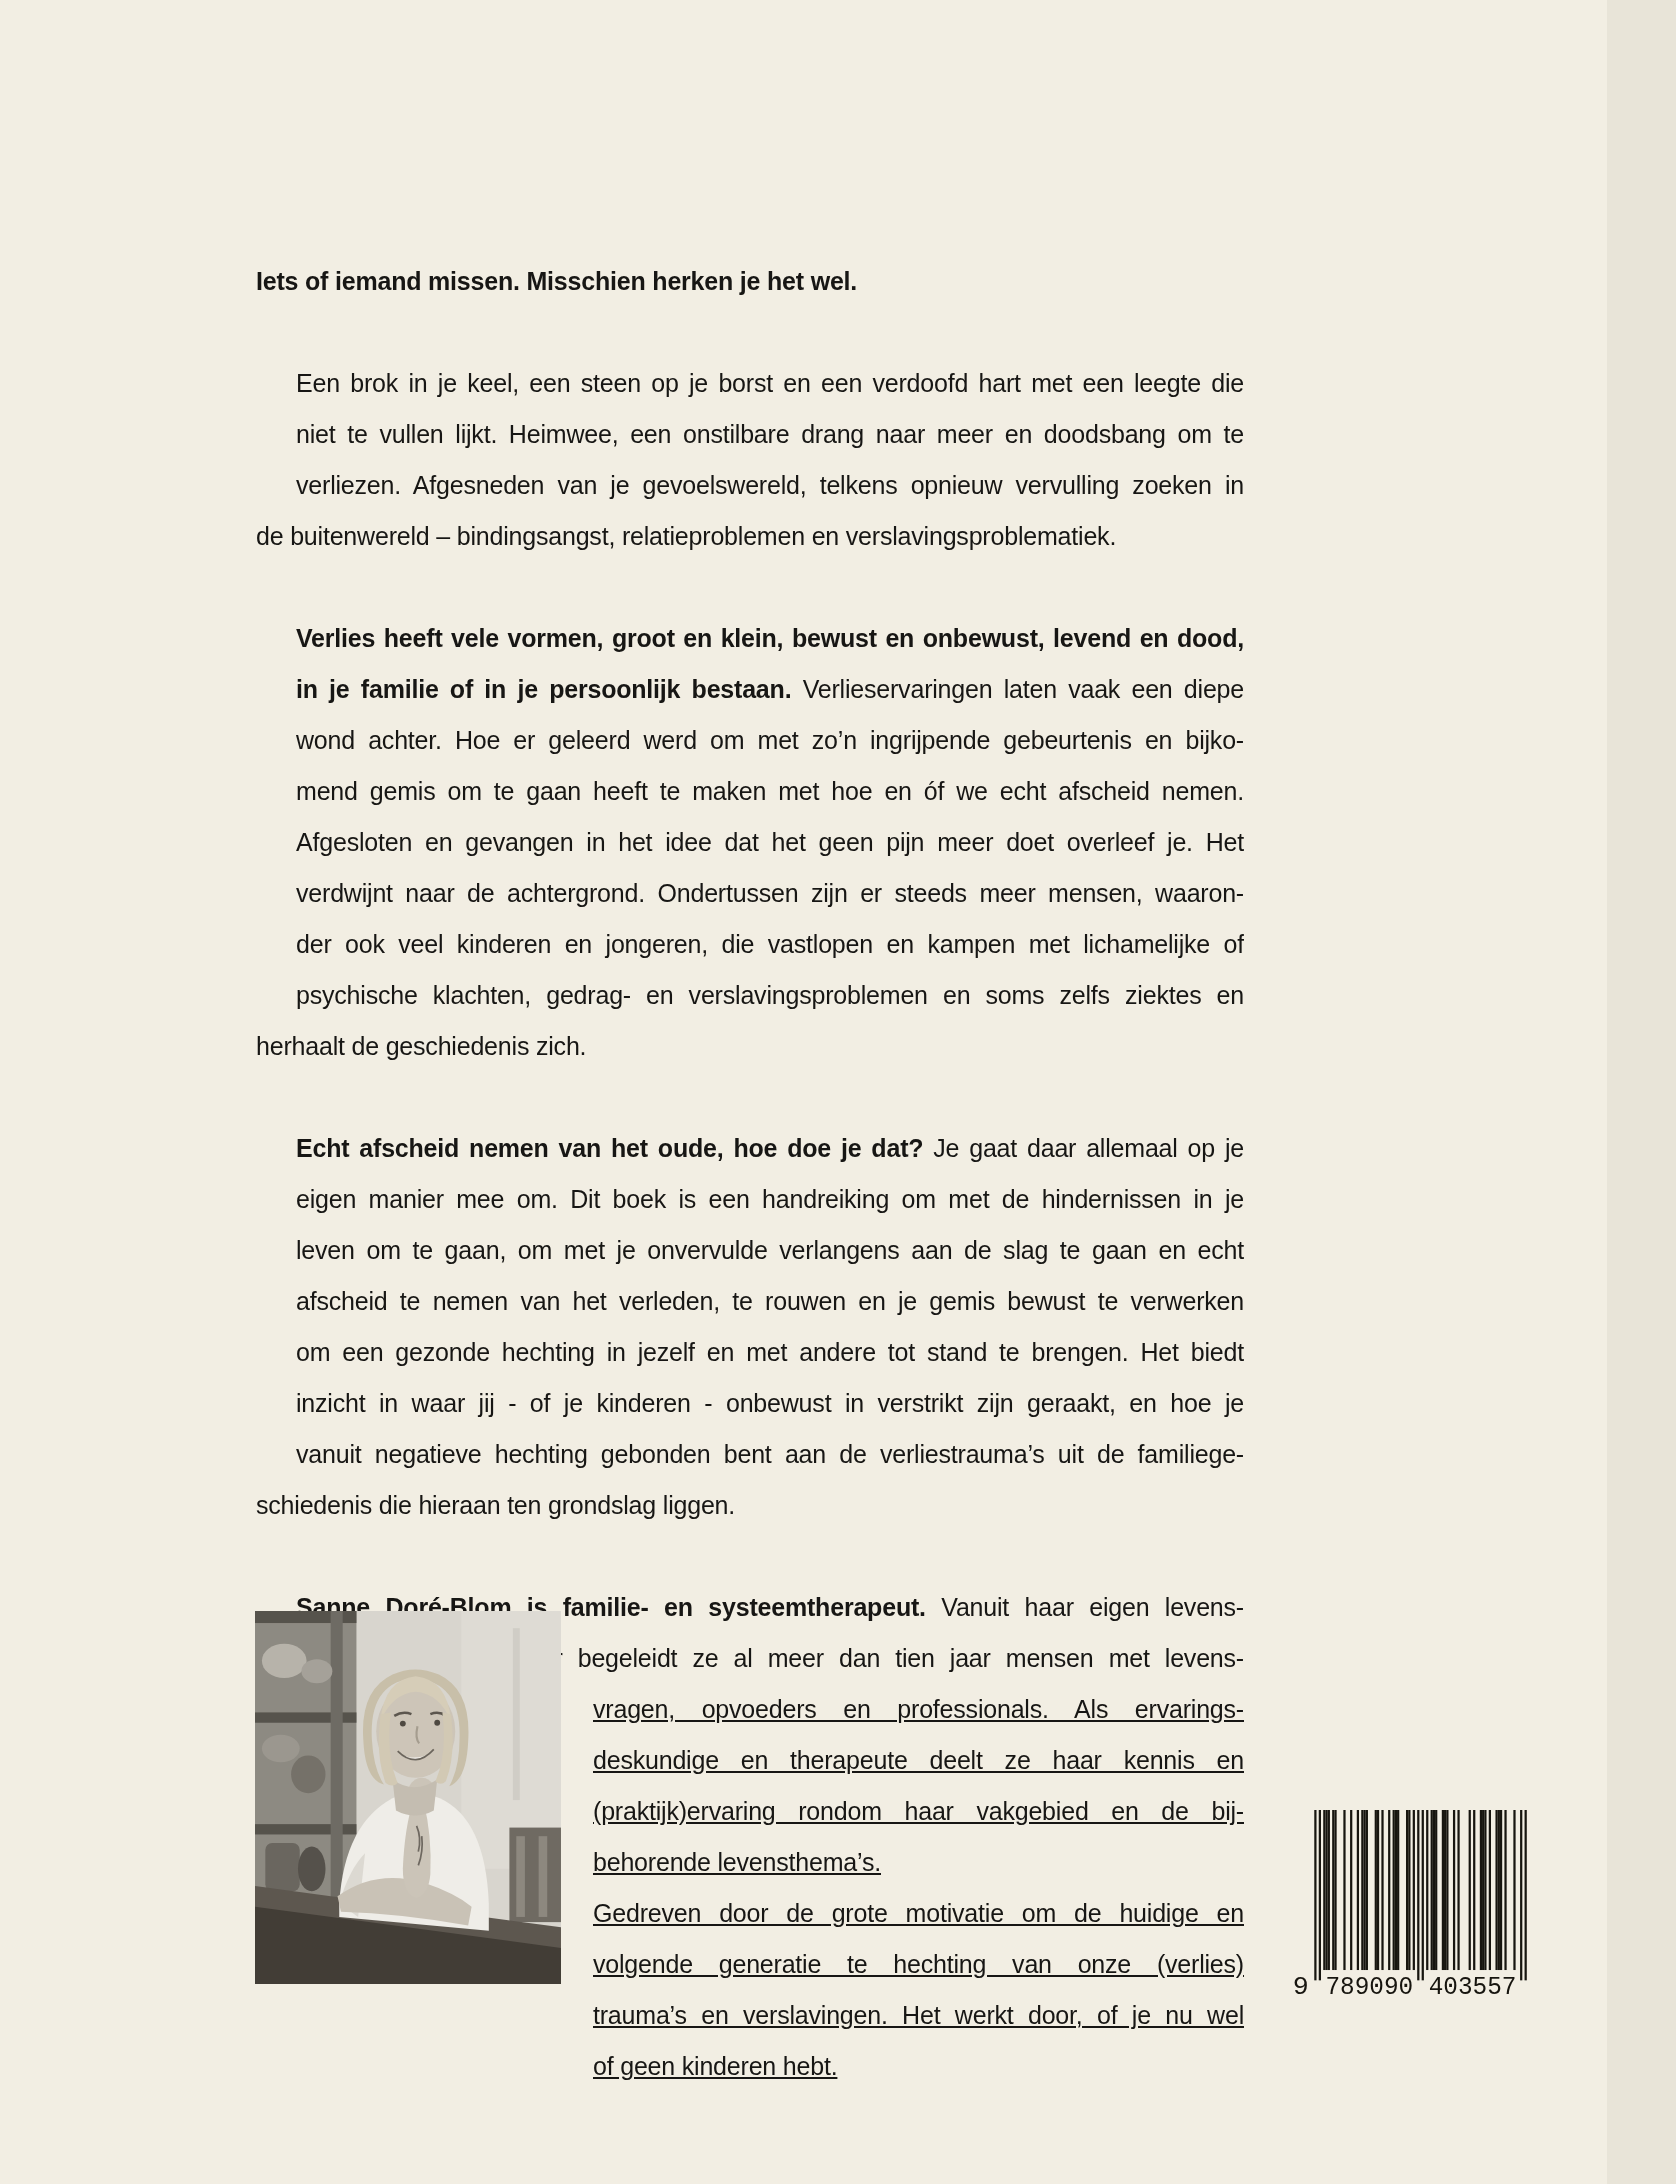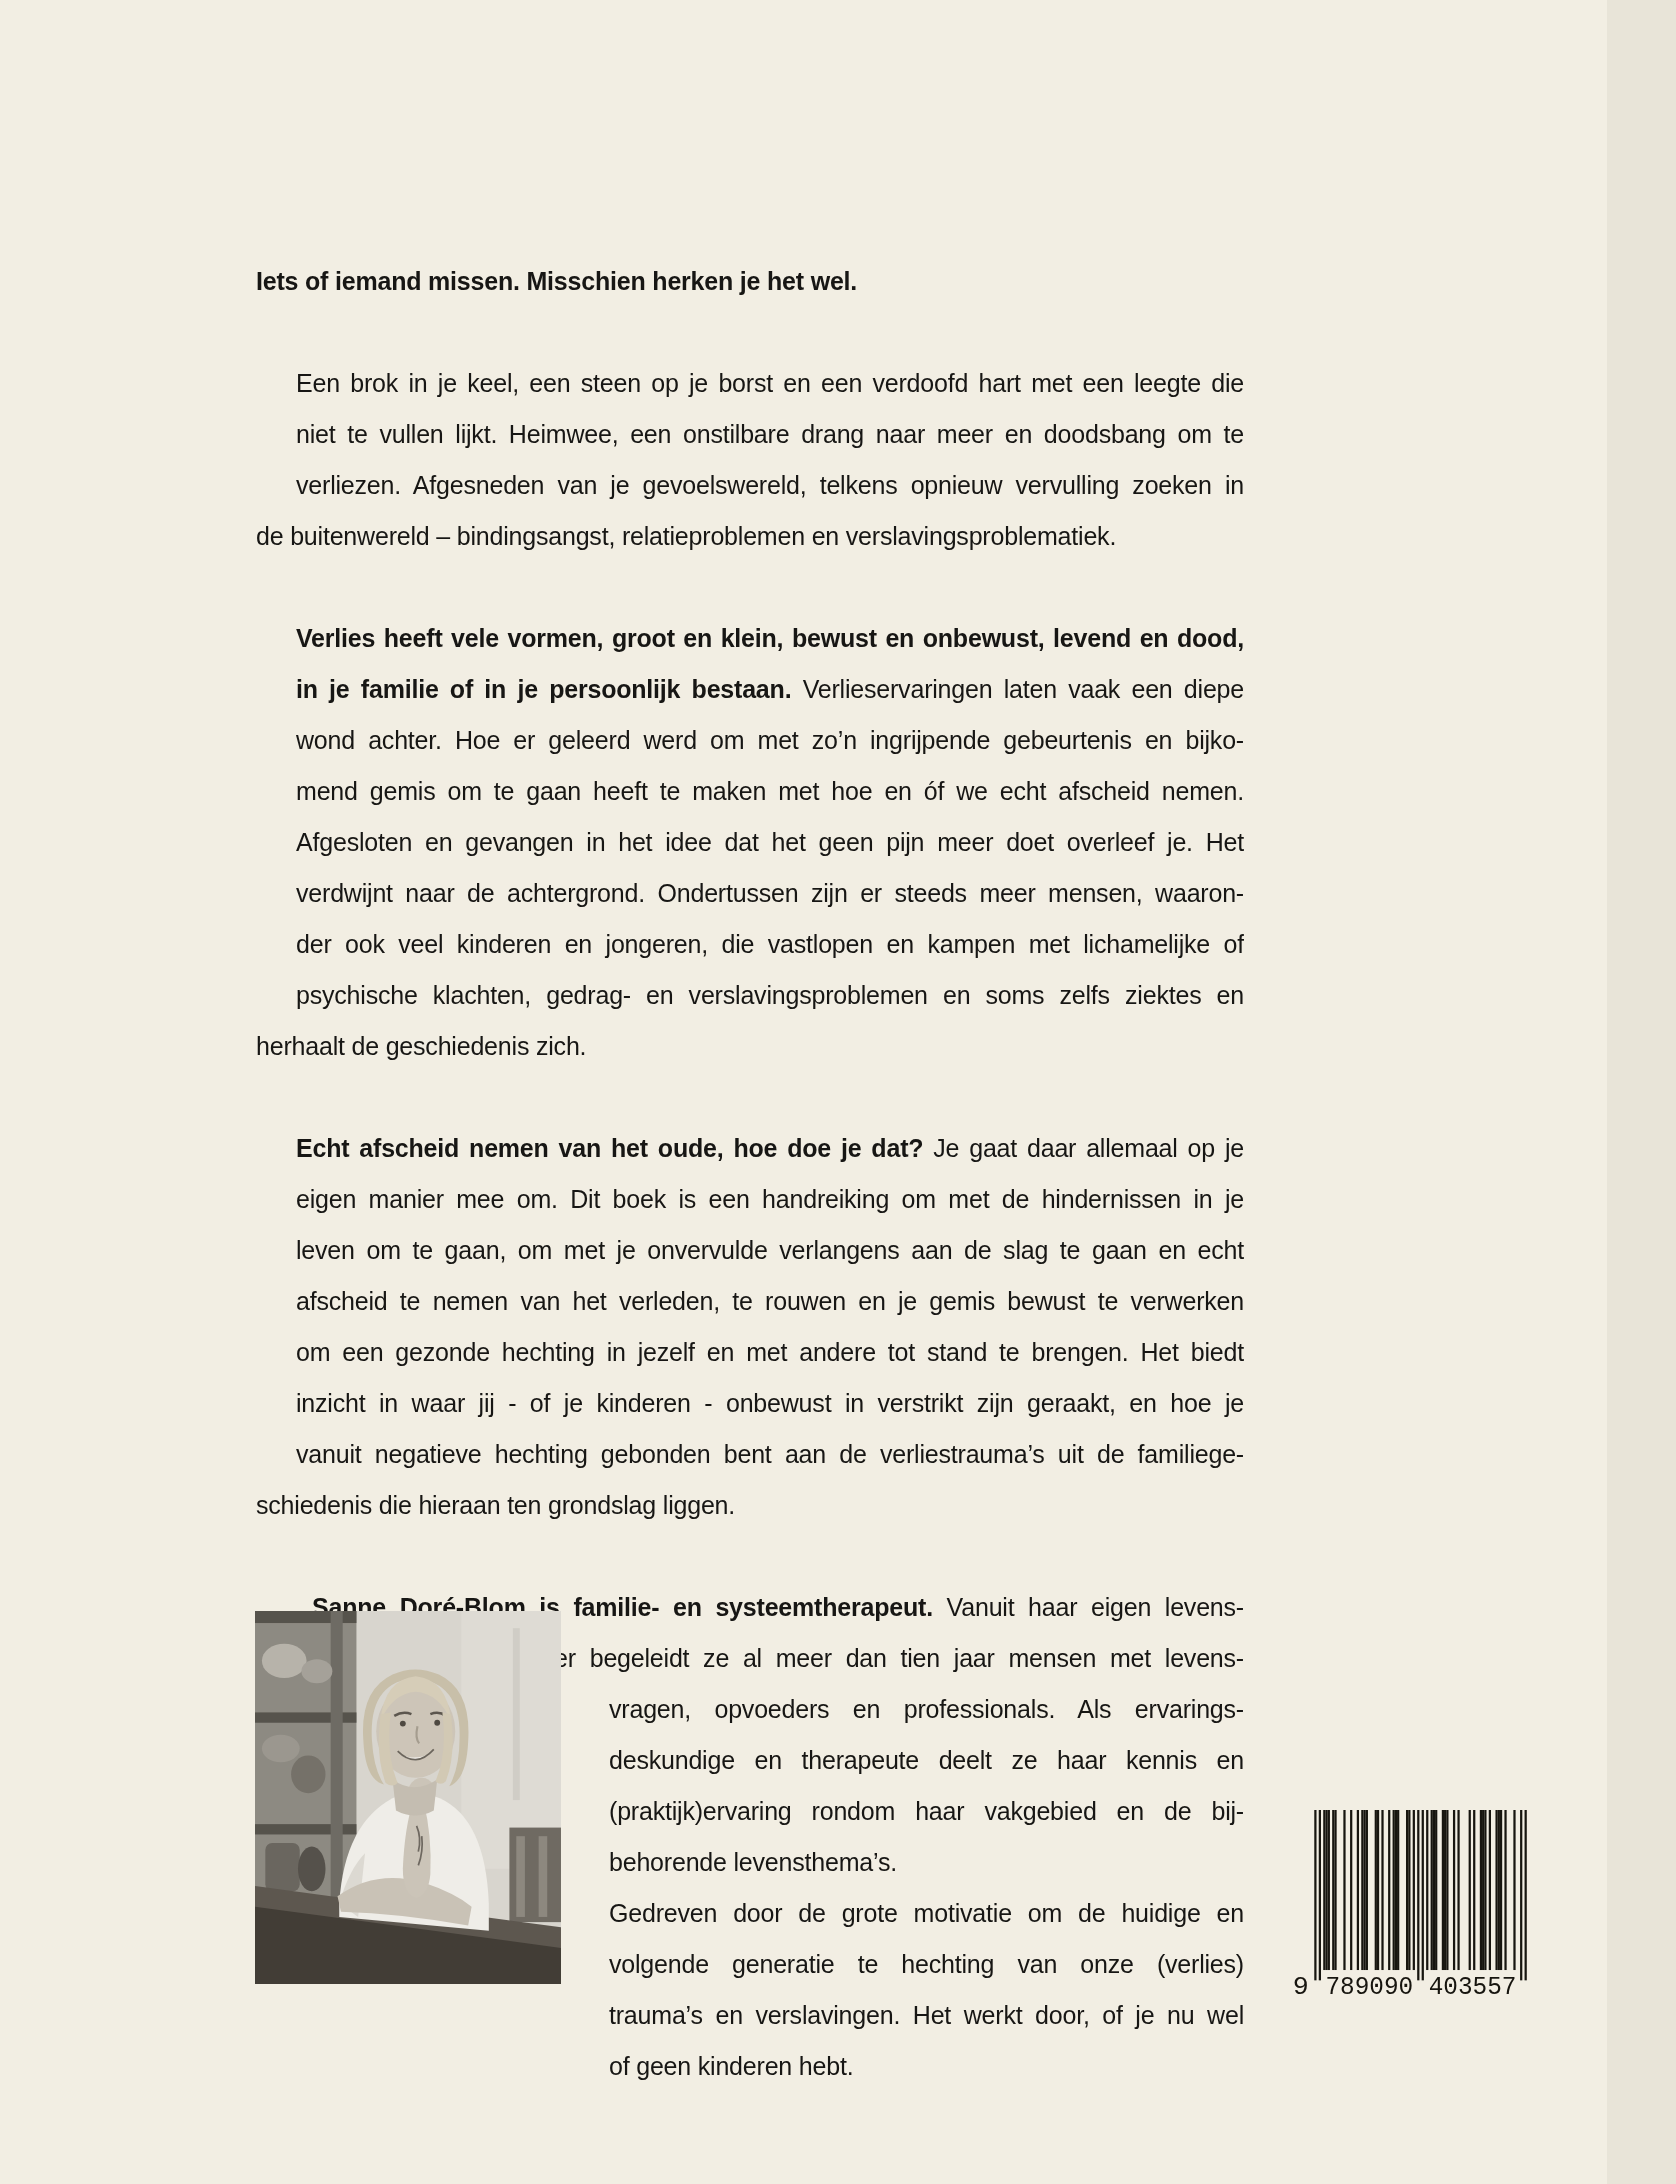--- a/index.html
+++ b/index.html
@@ -9,28 +9,28 @@
     background:#f2eee3;
     font-family:"Liberation Sans","DejaVu Sans",sans-serif;
     color:#171614;
     overflow:hidden;
   }
   .blurb{
     position:absolute;left:256px;top:256px;width:988px;
     font-size:25px;letter-spacing:-0.2px;
   }
   .para{margin:0 0 51px 0;}
-  .para:last-child{margin-bottom:0;padding-left:16px;}
+  .para:last-child{margin-bottom:0;}
   .line{
     height:51px;line-height:51px;overflow:hidden;
     white-space:normal;
   }
   .line.justify{text-align:justify;margin-left:40px;}
   .line.justify::after{content:"";display:inline-block;width:100%;height:0;}
-  .line.indent{margin-left:337px;}
+  .line.indent{margin-left:337px;text-decoration:underline;}
   .seg-bold{font-weight:700;}
   .author-photo{
     position:absolute;left:255px;top:1611px;width:306px;height:373px;
     display:block;
   }
   .barcode{
     position:absolute;left:1291px;top:1810px;width:241px;height:191px;
     display:block;
   }
   .barcode text{

